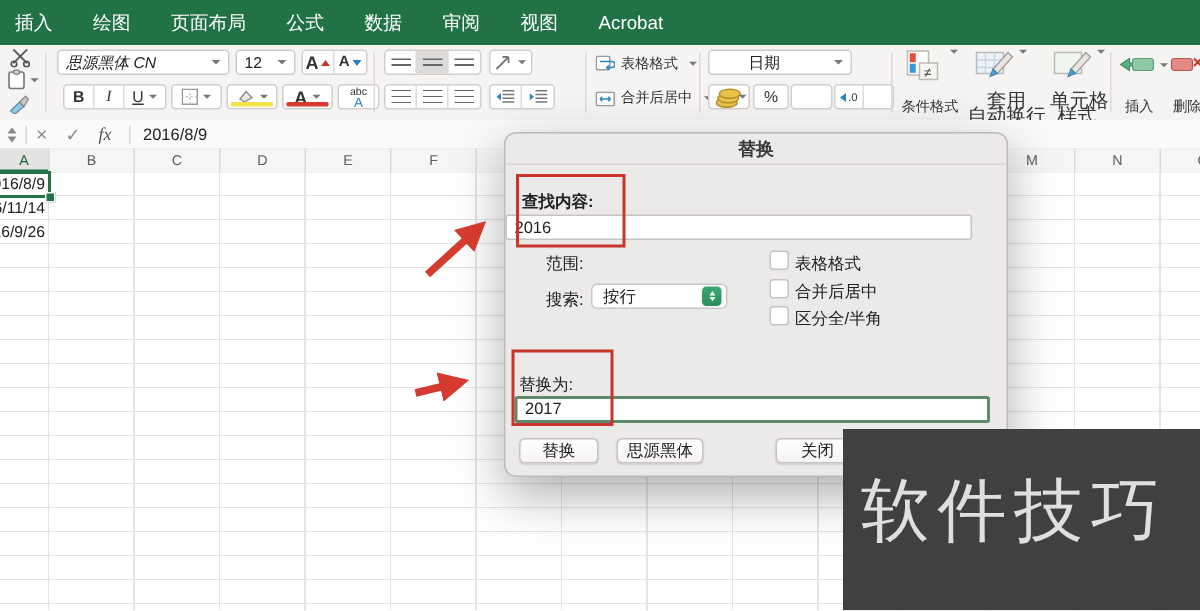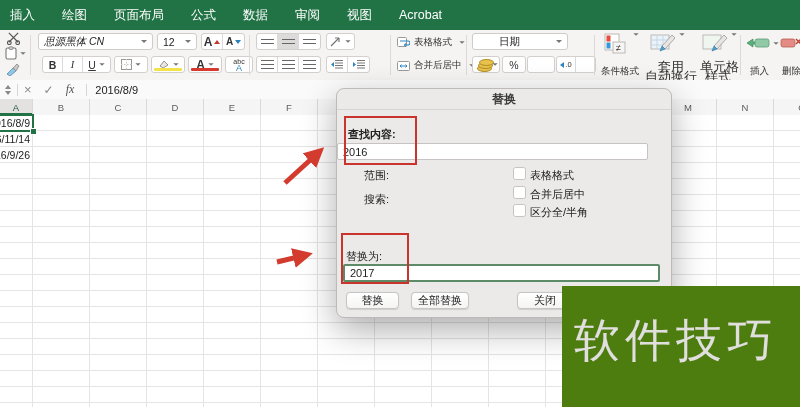--- a/index.html
+++ b/index.html
@@ -80,21 +80,21 @@
   .stepbtn i{width:0;height:0;border-left:2.5px solid transparent;border-right:2.5px solid transparent;}
   .stepbtn .u{border-bottom:3px solid #fff;} .stepbtn .d{border-top:3px solid #fff;}
   .chk{position:absolute;width:11px;height:11px;background:#fff;border:1px solid #c6c3c2;border-radius:2.5px;}
   .dbtn{position:absolute;height:17px;background:linear-gradient(#fff,#f5f4f3);border:1px solid #c7c4c3;
         border-radius:4px;box-shadow:0 .5px 1px rgba(0,0,0,.12);display:flex;align-items:center;
         justify-content:center;font-size:11px;color:#222;box-sizing:border-box;}
   .redbox{position:absolute;border:2px solid #c9342c;z-index:5;pointer-events:none;}
 
   
   .arrows{position:absolute;top:0;left:0;z-index:25;pointer-events:none;}
-  .wm{position:absolute;left:562px;top:286px;right:0;bottom:0;background:#4d7c0f;z-index:40;}
+  .wm{position:absolute;left:562px;top:286px;right:0;bottom:0;background:#404040;z-index:40;}
   .wm span{position:absolute;left:12px;top:24px;font-size:46px;letter-spacing:5px;color:#e0dfde;white-space:nowrap;}
 
   svg{display:block;}
 </style>
 </head>
 <body>
 
 <div class="stage">
 
   <div class="menubar">
@@ -397,39 +397,46 @@
 
     <span class="dlg-label" style="left:11px;top:38px;font-weight:bold;">查找内容:</span>
     <div class="dlg-input" style="left:0;top:54px;width:311px;height:17px;">
       <span>2016</span>
     </div>
     <div class="redbox" style="left:7px;top:27px;width:69px;height:45px;"></div>
 
     <span class="dlg-label" style="left:27px;top:79px;">范围:</span>
 
     <span class="dlg-label" style="left:27px;top:103px;">搜索:</span>
+    <div class="popup" style="left:57px;top:100px;">
+      <span>按行</span>
+      <span class="stepbtn">
+          <i class="u"></i>
+          <i class="d"></i>
+        </span>
+    </div>
 
     <span class="chk" style="left:176px;top:78px;"></span>
     <span class="dlg-label" style="left:193px;top:79px;">表格格式</span>
     <span class="chk" style="left:176px;top:97px;"></span>
     <span class="dlg-label" style="left:193px;top:98px;">合并后居中</span>
     <span class="chk" style="left:176px;top:115px;"></span>
     <span class="dlg-label" style="left:193px;top:116px;">区分全/半角</span>
 
     <span class="dlg-label" style="left:9px;top:160px;">替换为:</span>
     <div class="dlg-input focus" style="left:6px;top:175px;width:317px;height:18px;">
       <span>2017</span>
     </div>
     <div class="redbox" style="left:4px;top:144px;width:64px;height:47px;"></div>
 
     <div class="dbtn" style="left:9px;top:203px;width:53px;">
         <span>替换</span>
       </div>
     <div class="dbtn" style="left:74px;top:203px;width:58px;">
-        <span>全部替换</span>
+        <span>思源黑体</span>
       </div>
     <div class="dbtn" style="left:180px;top:203px;width:56px;">
         <span>关闭</span>
       </div>
   </div>
 
   <svg class="arrows" width="800" height="407">
     <defs>
       <marker id="ah" markerWidth="4" markerHeight="4" refX="2.6" refY="2" orient="auto" markerUnits="strokeWidth">
         <path d="M0,0 L4,2 L0,4 Z" fill="#d23b2e"></path>

